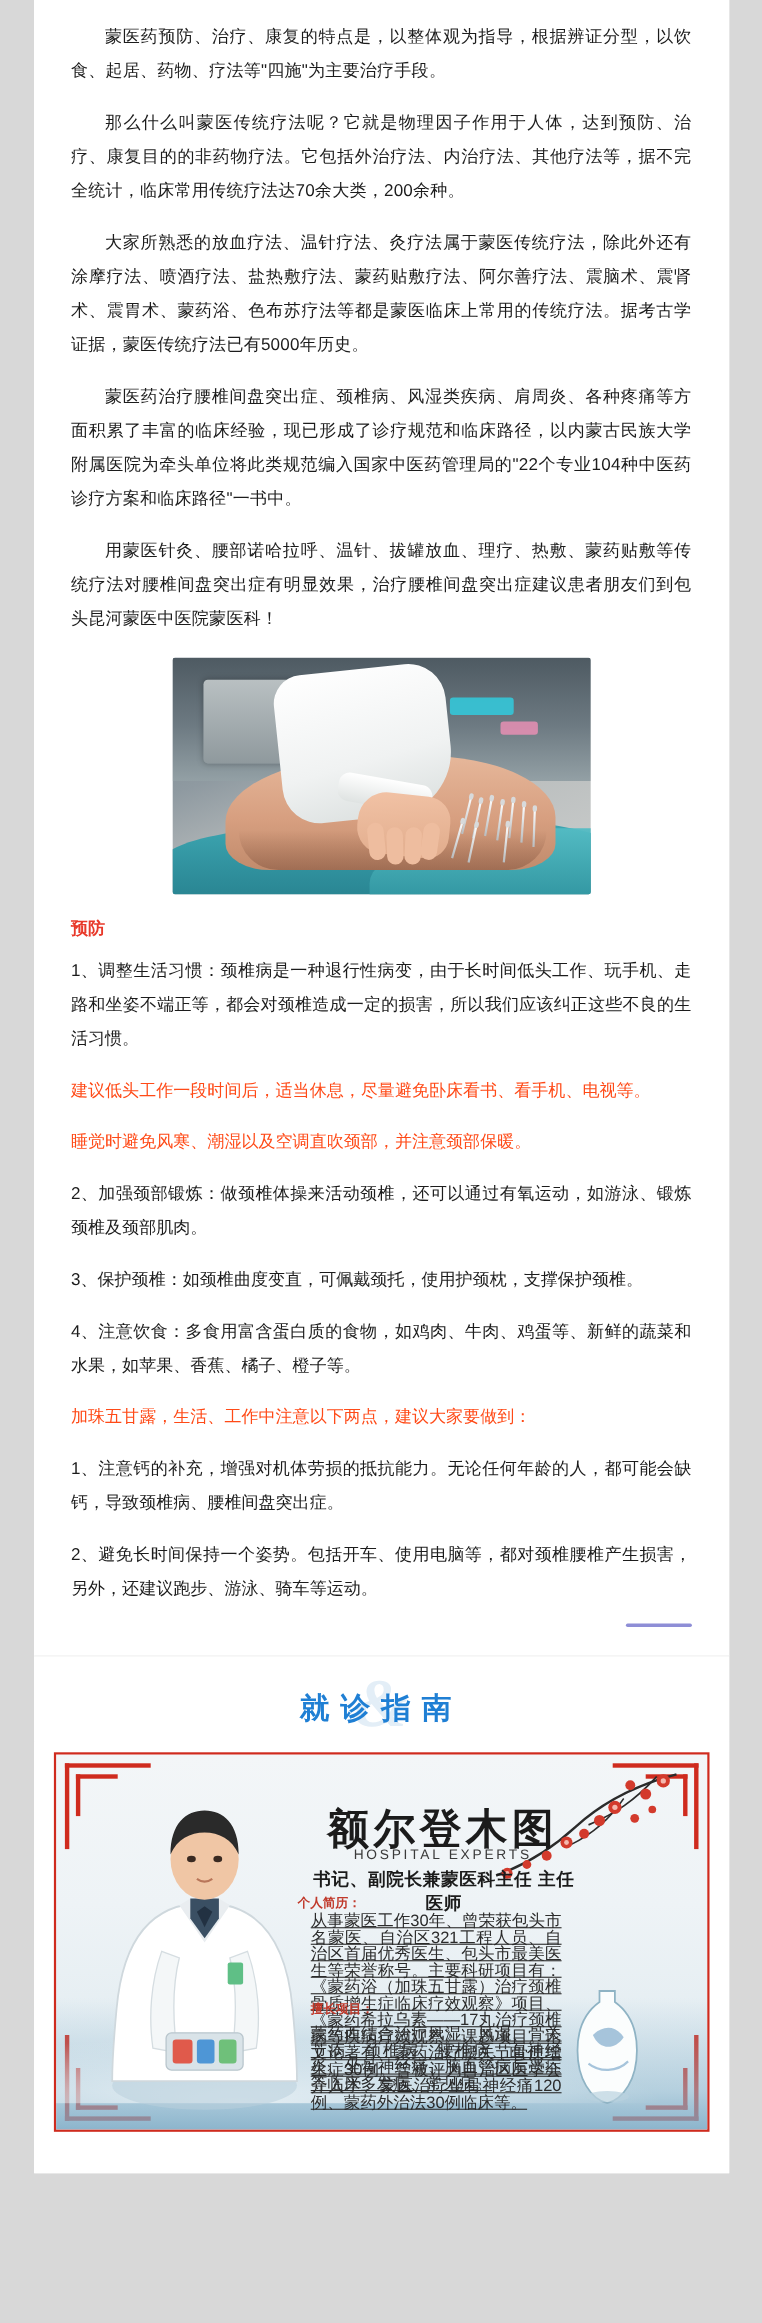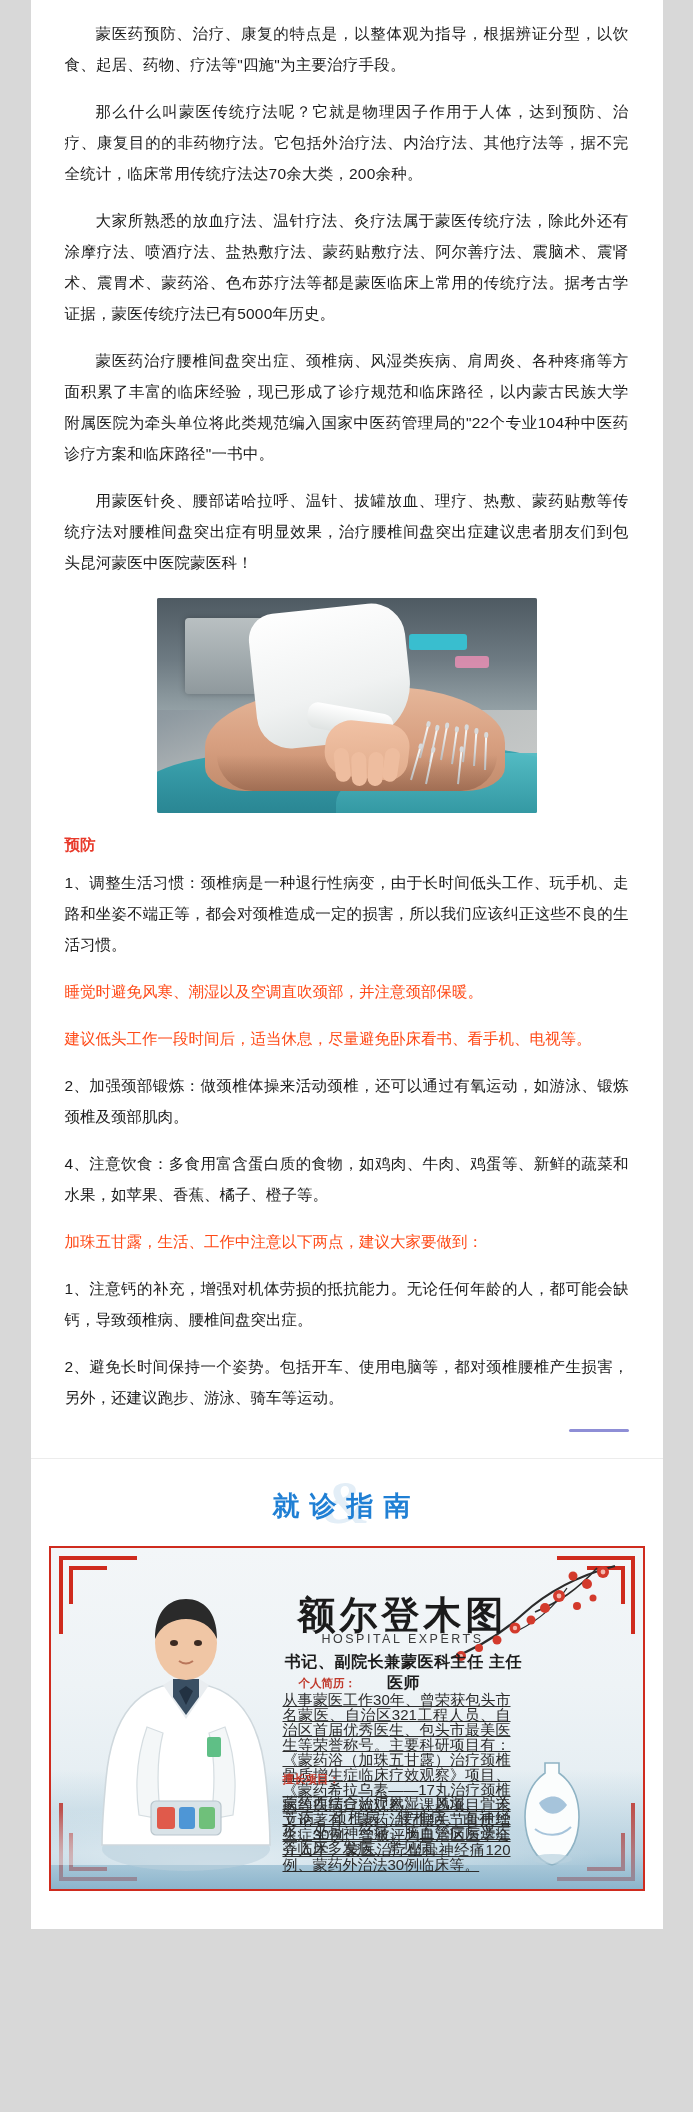--- a/index.html
+++ b/index.html
@@ -270,21 +270,21 @@
   .card-h {
     position: absolute;
     font-size: 11.5px; color: #c0392b; font-weight: bold;
   }
   .card-body {
     position: absolute;
     font-size: 15px; color: #2b2b2b; line-height: 15px;
     text-align: justify;
     text-decoration: underline;
   }
-  .h-profile { left: 248px; top: 128px; text-align: center; }
+  .h-profile { left: 220px; top: 128px; text-align: center; }
   .b-profile { left: 232px; top: 144px; width: 228px; }
   .h-skill { left: 232px; top: 224px; }
   .b-skill { left: 232px; top: 247px; width: 228px; }
   .bottom-pad { height: 16px; background: #ffffff; }
 </style>
 </head>
 <body>
 
 <div class="page">
 
@@ -323,23 +323,24 @@
         <div class="needle n7"></div>
         <div class="needle n8"></div>
         <div class="needle n9"></div>
         <div class="needle n10"></div>
       </div>
     </div>
 
     <div class="sec-title">预防</div>
 
     <p class="item">1、调整生活习惯：颈椎病是一种退行性病变，由于长时间低头工作、玩手机、走路和坐姿不端正等，都会对颈椎造成一定的损害，所以我们应该纠正这些不良的生活习惯。</p>
+    <p class="red">建议低头工作一段时间后，适当休息，尽量避免卧床看书、看手机、电视等。</p>
     <p class="red">睡觉时避免风寒、潮湿以及空调直吹颈部，并注意颈部保暖。</p>
-    <p class="red">建议低头工作一段时间后，适当休息，尽量避免卧床看书、看手机、电视等。</p>
     <p class="item">2、加强颈部锻炼：做颈椎体操来活动颈椎，还可以通过有氧运动，如游泳、锻炼颈椎及颈部肌肉。</p>
+    <p class="item">3、保护颈椎：如颈椎曲度变直，可佩戴颈托，使用护颈枕，支撑保护颈椎。</p>
     <p class="item">4、注意饮食：多食用富含蛋白质的食物，如鸡肉、牛肉、鸡蛋等、新鲜的蔬菜和水果，如苹果、香蕉、橘子、橙子等。</p>
     <p class="red">加珠五甘露，生活、工作中注意以下两点，建议大家要做到：</p>
     <p class="item">1、注意钙的补充，增强对机体劳损的抵抗能力。无论任何年龄的人，都可能会缺钙，导致颈椎病、腰椎间盘突出症。</p>
     <p class="item">2、避免长时间保持一个姿势。包括开车、使用电脑等，都对颈椎腰椎产生损害，另外，还建议跑步、游泳、骑车等运动。</p>
 
     <div class="underline-bar"></div>
   </div>
 
   <div class="guide">
     <div class="guide-inner">

